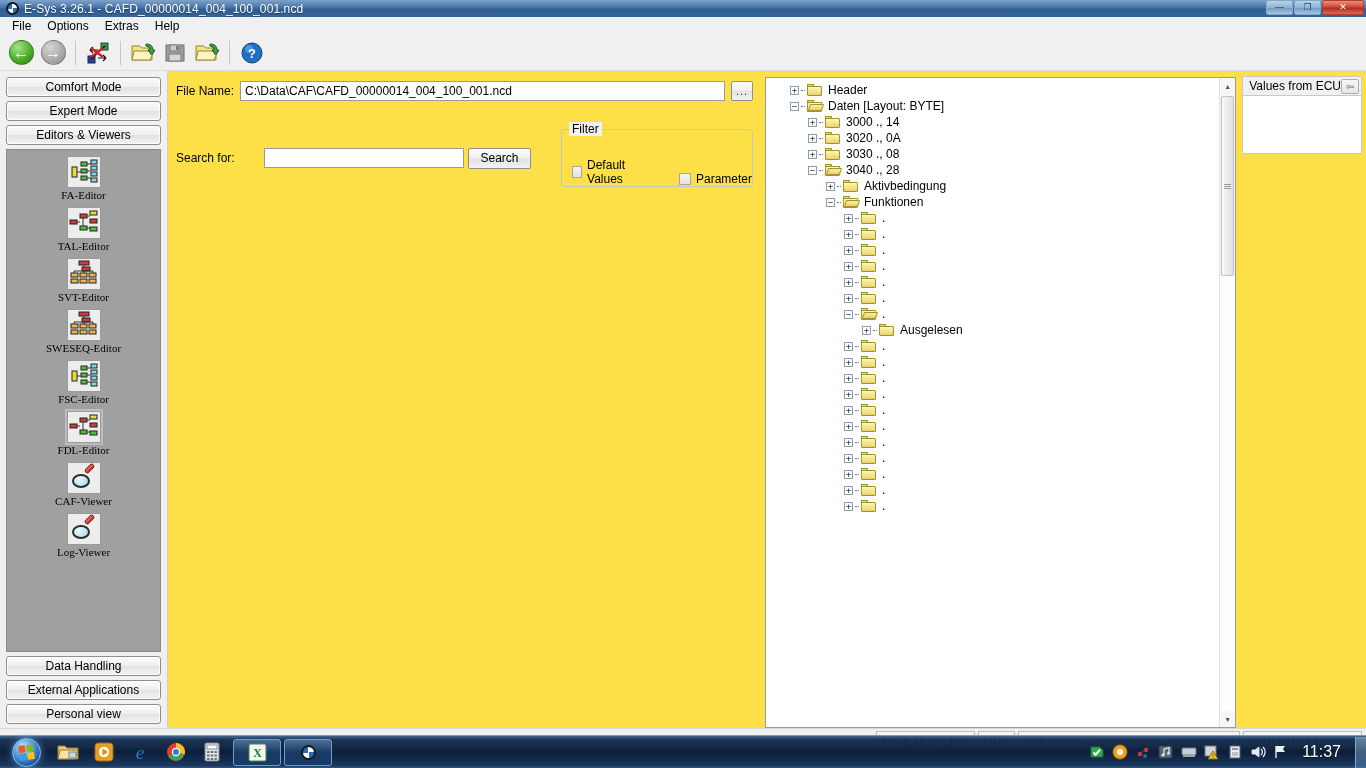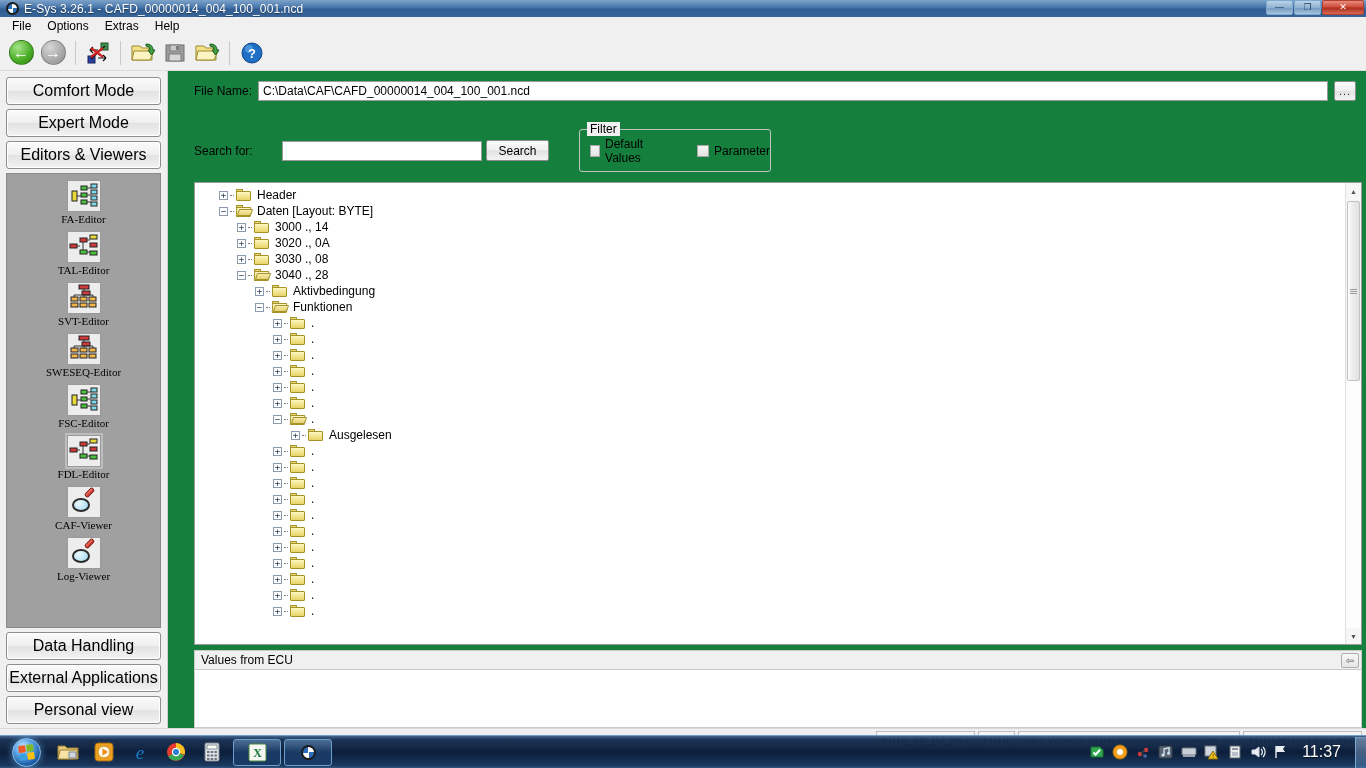--- a/index.html
+++ b/index.html
@@ -94,25 +94,25 @@
 
   
   #body-split { display:flex; height:657px; }
 
   
   #sidebar {
     width:167px; background:#f0f0f0; padding:6px 6px 0 6px;
     display:flex; flex-direction:column;
   }
   .side-btn {
-    height:28px; margin-bottom:4px;
+    height:20px; margin-bottom:4px;
     border:1px solid #8e8e8e; border-radius:3px;
     background: linear-gradient(180deg,#fbfbfb 0%, #efefef 48%, #e2e2e2 52%, #f3f3f3 100%);
     display:flex;align-items:center;justify-content:center;
-    font-size:16px; color:#000;
+    font-size:12px; color:#000;
     box-shadow: inset 0 0 0 1px #fff;
   }
   #editor-panel {
     flex:1; background:#a0a0a0;
     border:1px solid #8a8a8a;
     margin-bottom:4px;
     padding-top:6px;
     overflow:hidden;
   }
   .editor-item {
@@ -138,22 +138,22 @@
   }
   .mag .handle {
     position:absolute; right:5px; top:3px; width:11px;height:5px;
     background: linear-gradient(180deg,#ff7b6b,#c7241a);
     border:1px solid #7d120c; border-radius:2px;
     transform: rotate(-45deg);
   }
 
   
   #content {
-    flex:1; background:#15803d; padding:0 4px 0 20px;
-    display:flex; flex-direction:column;
+    flex:1; background:#fde047; padding:0 4px 0 2px;
+    display:flex; flex-direction:row;
     border-left:1px solid #cfcfcf;
   }
 
   
   #form-area { padding:10px 6px 4px 6px; }
   .row { display:flex; align-items:center; }
   .lbl { font-size:12px; color:#000; }
 
   #filename-input {
     flex:1; height:20px; border:1px solid #9a9a9a; background:#fff;
@@ -174,23 +174,23 @@
     display:flex;align-items:center;
   }
   #search-btn {
     width:63px;height:21px;margin-left:4px;
     border:1px solid #8e8e8e; border-radius:2px;
     background: linear-gradient(180deg,#fbfbfb 0%, #efefef 48%, #e2e2e2 52%, #f3f3f3 100%);
     display:flex;align-items:center;justify-content:center;
     font-size:12px; color:#000;
   }
   #filter-group {
-    margin-left:30px; width:192px; height:43px;
+    margin-left:30px; width:192px; height:58px;
     border:1px solid #c4c4c4; border-radius:3px;
-    position:relative; display:flex; align-items:center; padding-left:10px; gap:30px;
+    position:relative; display:flex; align-items:flex-end; padding-left:10px; gap:30px;
   }
   #filter-legend {
     position:absolute; top:-8px; left:7px; background:#f0f0f0;
     padding:0 3px; font-size:12px; color:#000;
   }
   .chk-wrap { display:flex; align-items:center; gap:5px; font-size:12px; }
   .chk {
     width:12px;height:12px;border:1px solid #a6a6a6;
     background: linear-gradient(180deg,#f5f5f5,#e3e3e3);
   }

